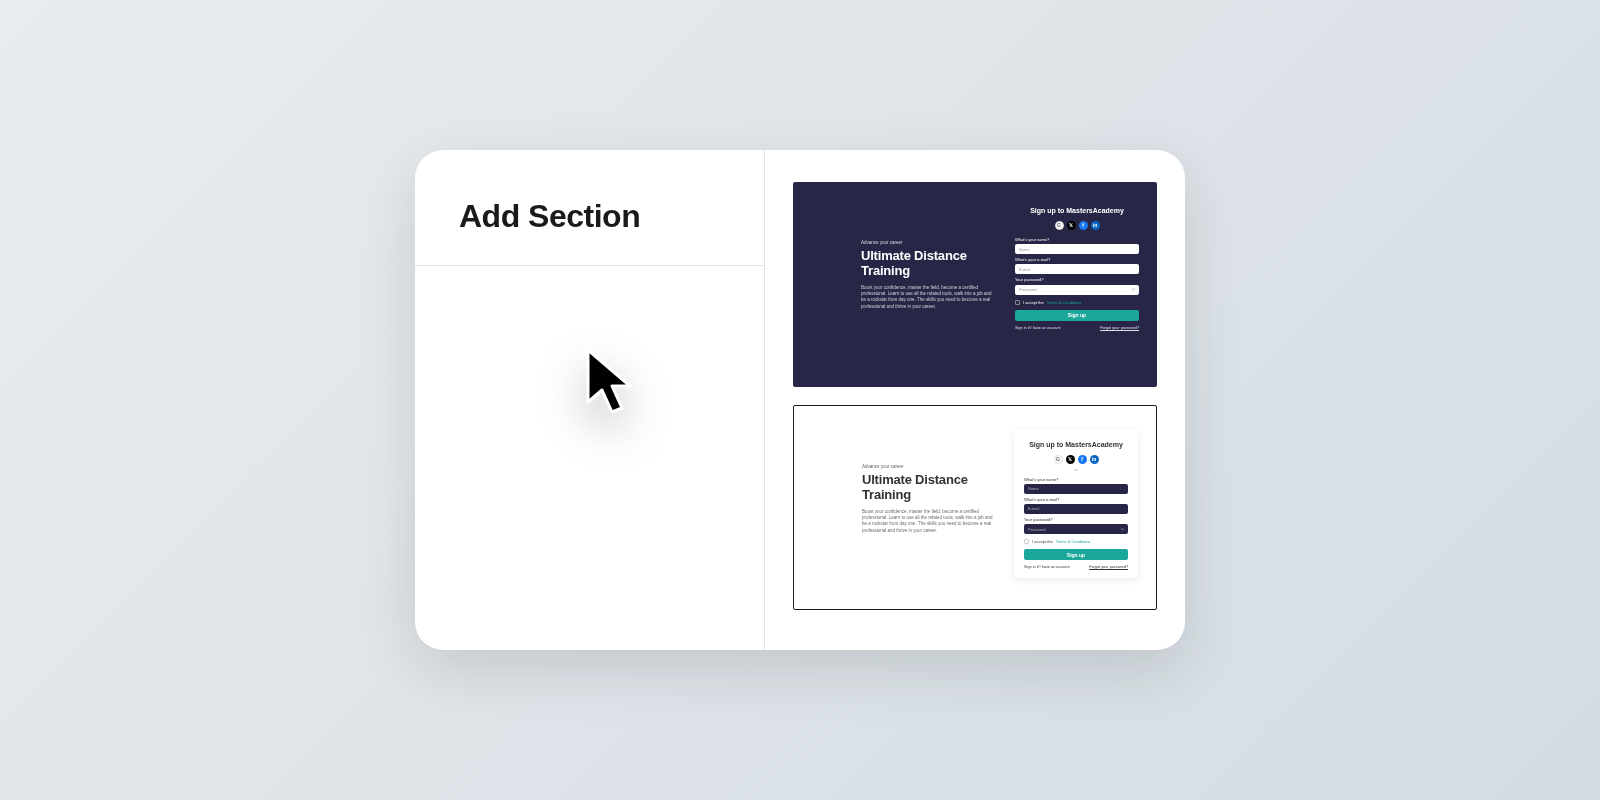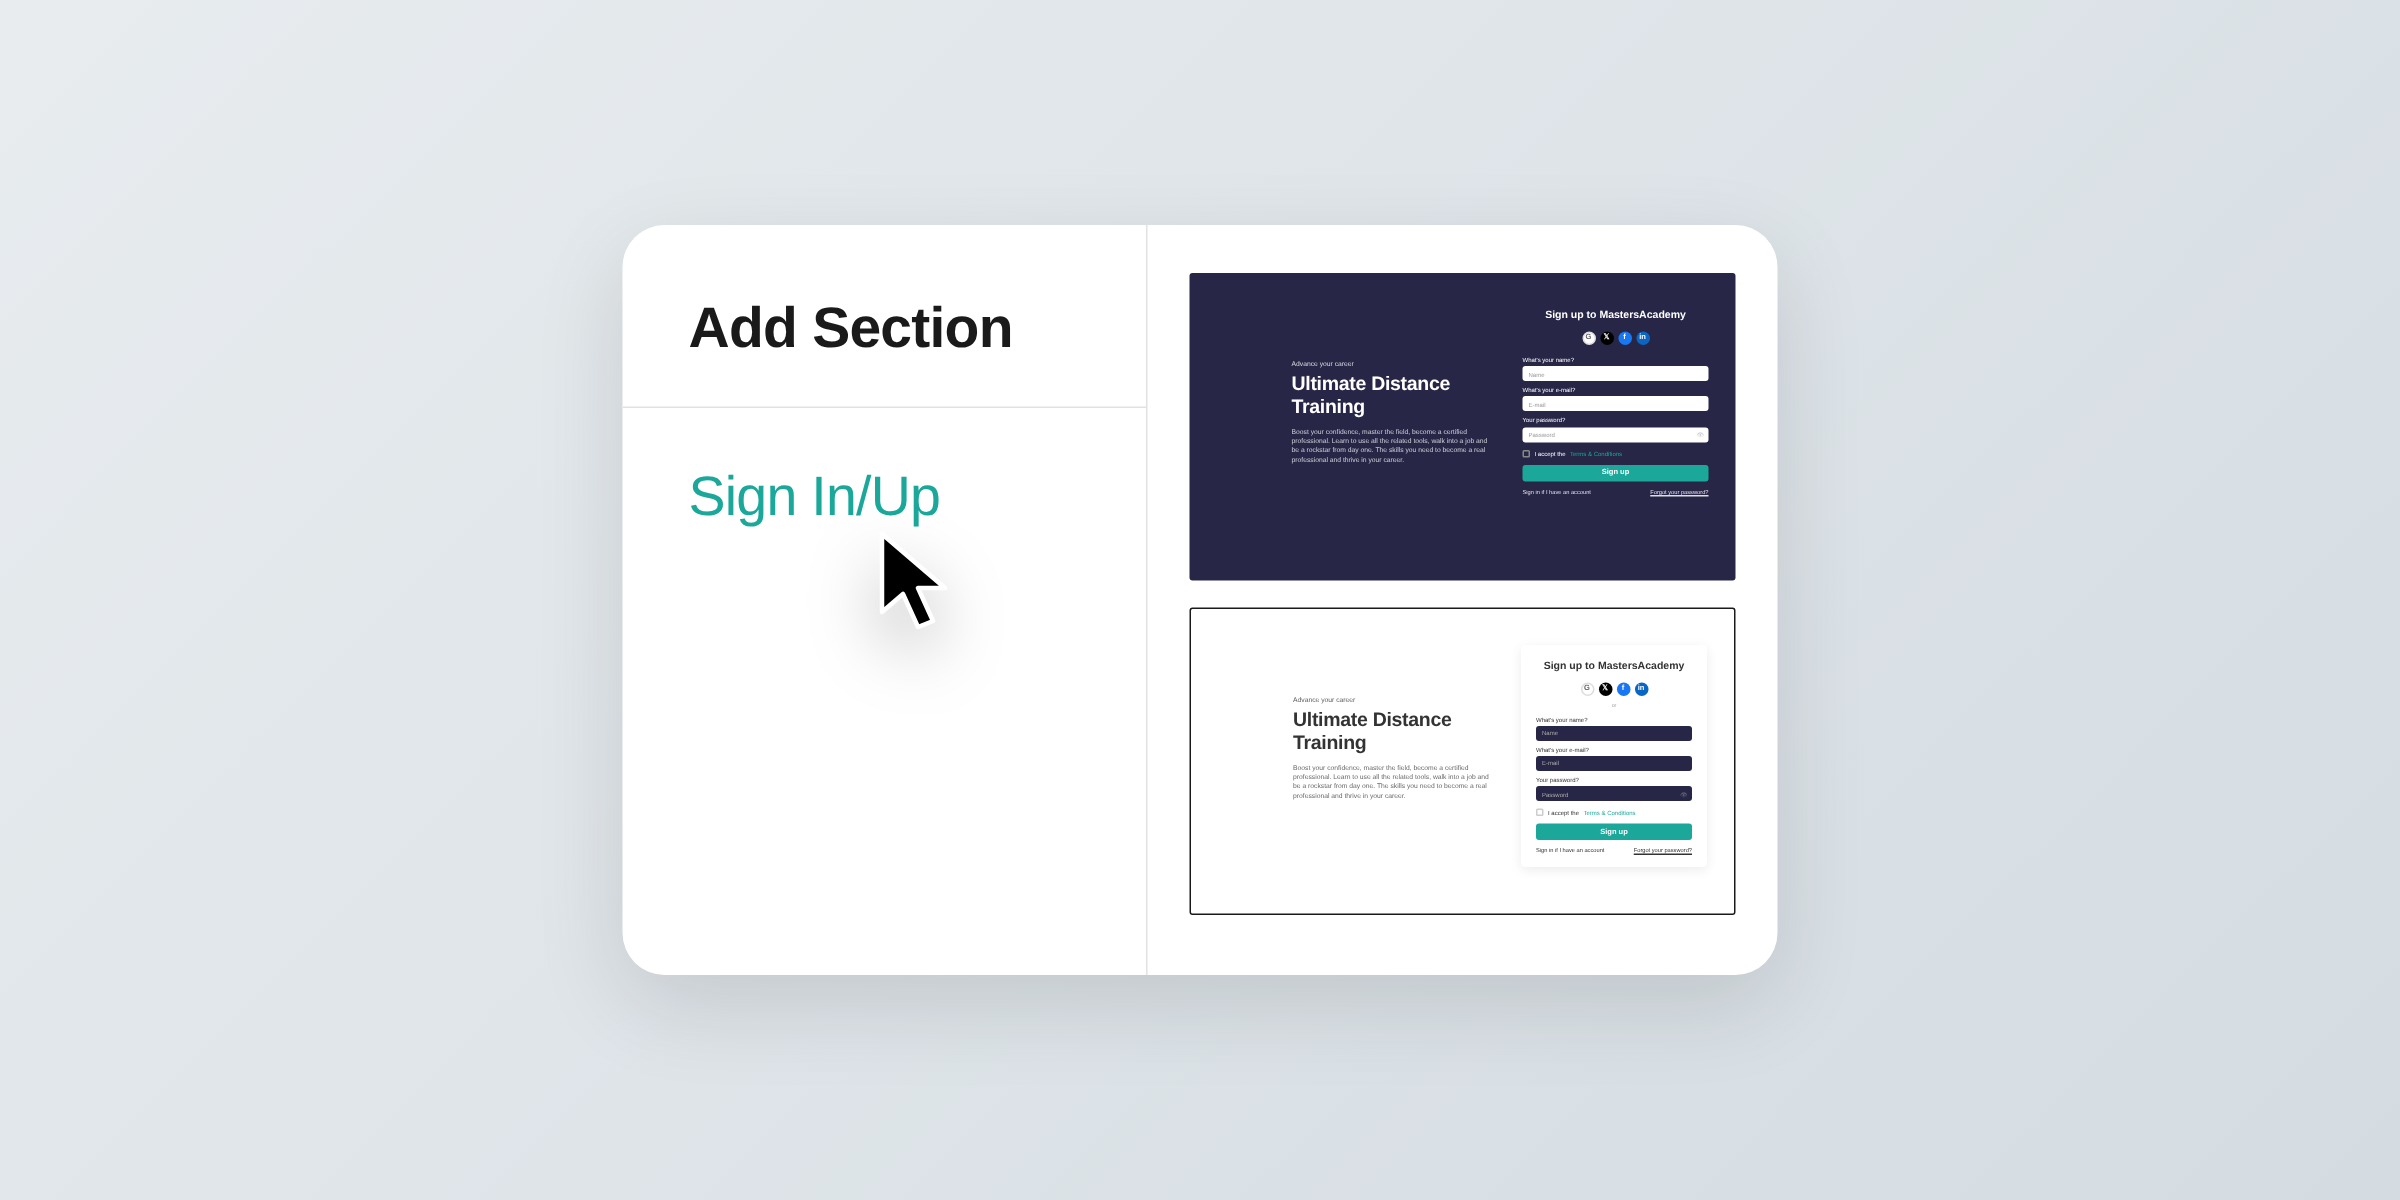--- a/index.html
+++ b/index.html
@@ -27,21 +27,21 @@
   border-right: 1px solid #e2e2e2;
   display: flex;
   flex-direction: column;
   position: relative;
 }
 .panel-header {
   padding: 48px 44px 30px 44px;
   border-bottom: 1px solid #e2e2e2;
 }
 .panel-title {
-  font-size: 38px;
+  font-size: 32px;
   font-weight: 700;
   color: #1a1a1a;
   letter-spacing: -0.5px;
 }
 .panel-body {
   padding: 38px 44px;
   position: relative;
 }
 .menu-item {
   font-size: 37px;
@@ -120,21 +120,20 @@
 </style>
 </head>
 <body>
 
 <div class="card">
   <div class="left-panel">
     <div class="panel-header">
       <div class="panel-title">Add Section</div>
     </div>
     <div class="panel-body">
-      <div class="menu-item">Sign In/Up</div>
       <div class="cursor-wrap">
         <svg width="72" height="76" viewBox="0 0 72 76">
           <path d="M 8 4 L 8 56 L 22 44 L 32 66 L 42 62 L 32 40 L 50 40 Z" fill="#000" stroke="#fff" stroke-width="3" stroke-linejoin="round"></path>
         </svg>
       </div>
     </div>
   </div>
 
   <div class="right-panel">
 

